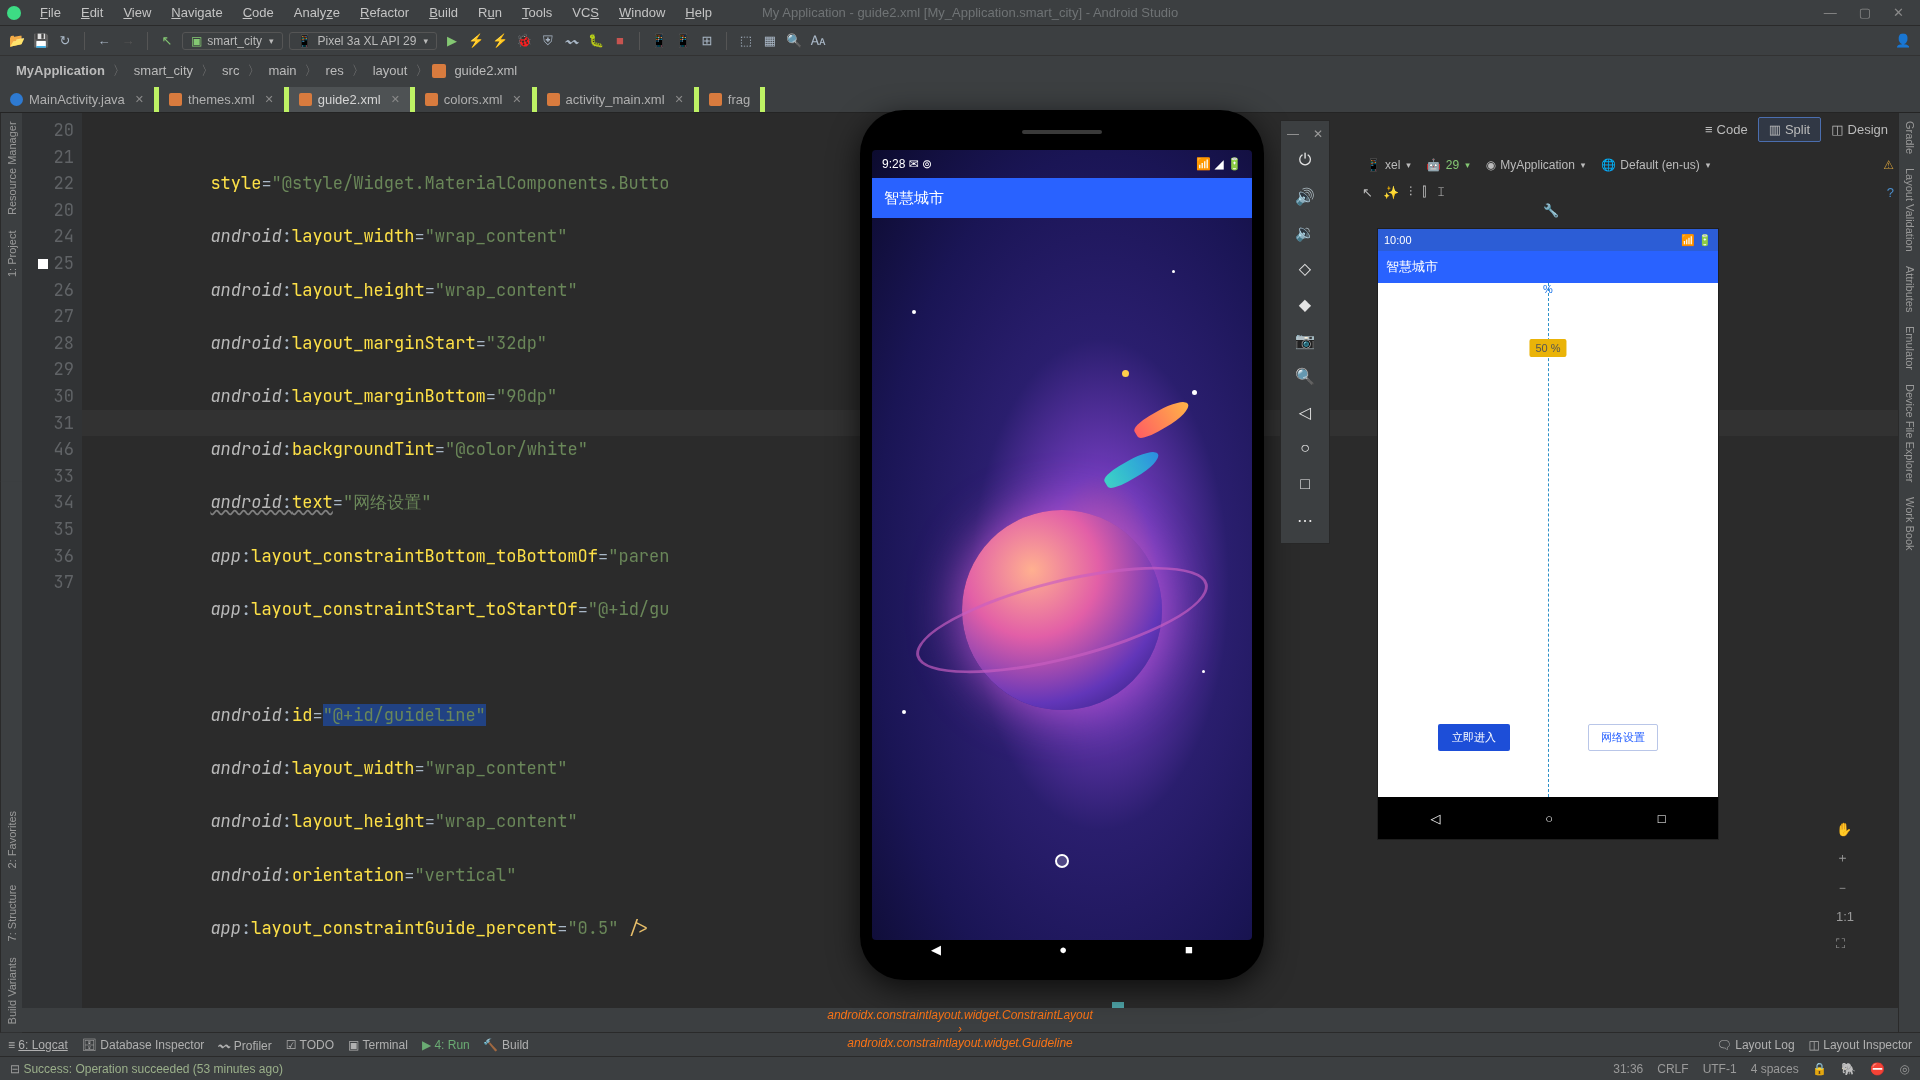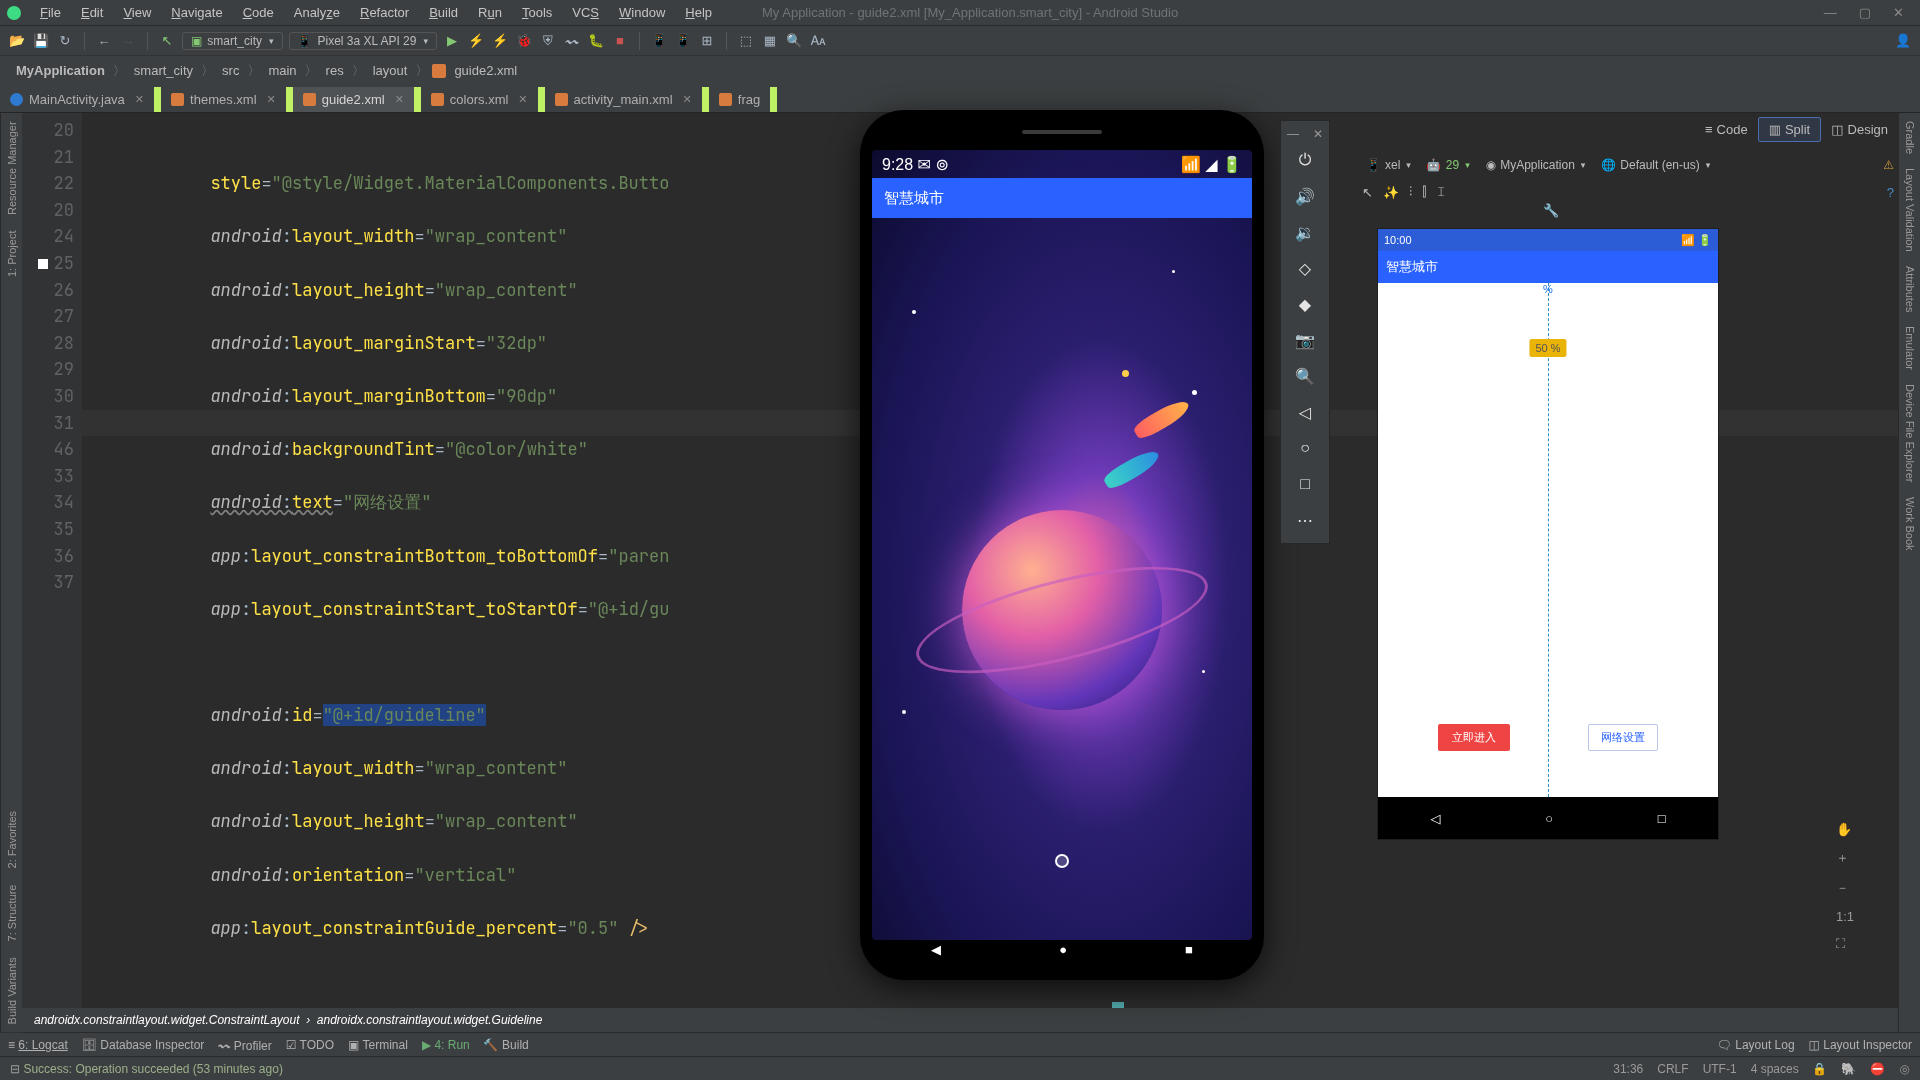--- a/index.html
+++ b/index.html
@@ -44,21 +44,21 @@
 .crumbs .sep { color:#7a7a7a; }
 .crumbs .file-ic { width:14px;height:14px; background:#d87b3e; border-radius:2px; margin-right:4px; display:inline-block;}
 
 .tabs {
   height:28px; background:#3c3f41; border-bottom:1px solid #242424;
   display:flex; align-items:flex-end;
 }
 .tabs .tab {
   padding:5px 10px; display:flex; align-items:center; gap:6px;
   background:#3c3f41; color:#b0b0b0; font-size:13px;
-  border-right:7px solid #bef264;
+  border-right:5px solid #bef264;
 }
 .tabs .tab.active { background:#4e5254; color:#d4d4d4; }
 .tabs .tab .dot { width:13px;height:13px;border-radius:2px; }
 .tabs .tab .dot.java{ background:#2e7ad1; border-radius:50%; }
 .tabs .tab .dot.xml{ background:#d87b3e; }
 .tabs .close { color:#8a8a8a; font-size:11px; margin-left:4px;}
 
 .main { position:relative; height: calc(1080px - 25px - 30px - 30px - 28px - 24px - 24px); display:flex; }
 
 .left-rail { width:22px; background:#3c3f41; border-right:1px solid #2a2a2a; writing-mode:vertical-rl; transform:rotate(180deg); display:flex; align-items:center; justify-content:flex-end; padding:8px 2px; gap:16px; font-size:11px; color:#9a9a9a;}
@@ -82,42 +82,42 @@
 .layout-panel { position:absolute; top:38px; right:22px; width:540px; bottom:10px;  }
 .layout-toolbar { height:28px; display:flex; align-items:center; gap:8px; padding:0 4px; font-size:12px; color:#bbb;}
 .layout-toolbar .pill{ display:flex; align-items:center; gap:4px; padding:0 4px;}
 .layout-toolbar2 { height:26px; display:flex; align-items:center; gap:10px; padding:0 4px; color:#bbb;}
 .preview-canvas { margin-top:24px; width:340px; height:610px; margin-left:20px; background:#fff; position:relative; box-shadow:0 0 0 1px #1f1f1f;}
 .preview-canvas .statusbar{height:22px; background:#2c5dd6; color:#fff; font-size:11px; display:flex; align-items:center; padding:0 6px; justify-content:space-between;}
 .preview-canvas .appbar{height:32px; background:#2962ff; color:#fff; font-size:13px; display:flex; align-items:center; padding:0 8px;}
 .preview-canvas .guideline{position:absolute; top:54px; bottom:42px; left:50%; width:1px; border-left:1px dashed #2c90c9;}
 .preview-canvas .pct-marker{position:absolute; top:54px; left:50%; transform:translateX(-50%); color:#1a73e8; font-size:11px;}
 .preview-canvas .pct-label{position:absolute; top:110px; left:50%; transform:translateX(-50%); background:#eab308; color:#555; font-size:11px; padding:3px 6px; border-radius:2px;}
-.preview-canvas .btn1{position:absolute; bottom:88px; left:60px; background:#ef4444; color:#fff; font-size:11px; padding:6px 14px; border-radius:2px;}
+.preview-canvas .btn1{position:absolute; bottom:88px; left:60px; background:#1d4ed8; color:#fff; font-size:11px; padding:6px 14px; border-radius:2px;}
 .preview-canvas .btn2{position:absolute; bottom:88px; right:60px; border:1px solid #b9c6e8; color:#2962ff; font-size:11px; padding:5px 12px; border-radius:2px;}
 .preview-canvas .navbar{position:absolute;bottom:0;left:0;right:0;height:42px; background:#000; display:flex; align-items:center; justify-content:space-around; color:#fff;}
 .zoom-ctrl{position:absolute; right:44px; bottom:70px; display:flex; flex-direction:column; gap:12px; color:#9a9a9a;}
 
 .emulator { position:absolute; top:110px; left:860px; width:404px; height:870px; z-index:50; }
 .emu-frame { width:404px; height:870px; background:#000; border-radius:44px; box-shadow:0 8px 30px rgba(0,0,0,.7); padding:16px 10px; position:relative;}
 .emu-speaker{position:absolute; top:20px; left:50%; transform:translateX(-50%); width:80px; height:4px; background:#3a3a3a; border-radius:3px;}
 .emu-screen{ position:absolute; top:40px; left:12px; right:12px; bottom:40px; background: radial-gradient(ellipse at 60% 55%, #cc5c9f 0%, #6d3ab8 18%, #2a1e6e 40%, #1a1555 70%, #0c0b2e 100%); border-radius:4px; overflow:hidden;}
-.emu-status{height:28px; display:flex; align-items:center; padding:0 10px; color:#fff; font-size:16px; justify-content:space-between;}
+.emu-status{height:28px; display:flex; align-items:center; padding:0 10px; color:#fff; font-size:12px; justify-content:space-between;}
 .emu-appbar{height:40px; background:#2962ff; color:#fff; display:flex; align-items:center; padding:0 12px; font-size:15px;}
 .emu-dot{position:absolute; bottom:72px; left:50%; transform:translateX(-50%); width:14px; height:14px; border:2px solid #fff; border-radius:50%; background:#fff3;}
 .emu-nav{position:absolute; bottom:12px; left:12px; right:12px; height:38px; display:flex; align-items:center; justify-content:space-around; color:#fff;}
 
 .star{position:absolute; background:#fff; border-radius:50%;}
 .comet{position:absolute; width:60px; height:18px; transform:rotate(-30deg); background:linear-gradient(90deg,#ff5e62,#ffb347); border-radius:40% 60% 60% 40%;}
 
 .emu-ctrl { position:absolute; top:120px; left:1280px; width:50px; background:#3c3f41; border:1px solid #272727; z-index:50; display:flex; flex-direction:column; align-items:center; padding:6px 0; gap:2px;}
 .emu-ctrl .hdr{width:100%; display:flex; justify-content:space-between; padding:0 6px; color:#9a9a9a; font-size:12px;}
 .emu-ctrl .ic{width:38px;height:34px; display:flex;align-items:center;justify-content:center;color:#e4e4e4; font-size:16px;}
 
-.crumb-path{position:absolute; bottom:48px; left:22px; right:22px; height:24px; background:#3c3f41; display:flex; align-items:center; padding:0 12px; font-size:12px; color:#ffffff; font-style:italic;}
+.crumb-path{position:absolute; bottom:48px; left:22px; right:22px; height:24px; background:#3c3f41; display:flex; align-items:center; padding:0 12px; font-size:12px; color:#f97316; font-style:italic;flex-direction:column;}
 .crumb-path .mini-thumb{position:absolute; top:-6px; left:1090px; width:12px; height:6px; background:#4fa5a9;}
 .bottom-tools{height:24px; background:#3c3f41; border-top:1px solid #2a2a2a; display:flex; align-items:center; padding:0 8px; font-size:12px; color:#b0b0b0; gap:14px;}
 .status-bar{height:24px; background:#3c3f41; border-top:1px solid #2a2a2a; display:flex; align-items:center; padding:0 10px; font-size:12px; color:#9aaf8a; }
 .status-bar .right{margin-left:auto; display:flex; gap:14px; color:#9a9a9a;}
 .caret{font-size:9px; margin-left:2px;}
 </style>
 </head>
 <body>
 
 <div class="menu-bar">

